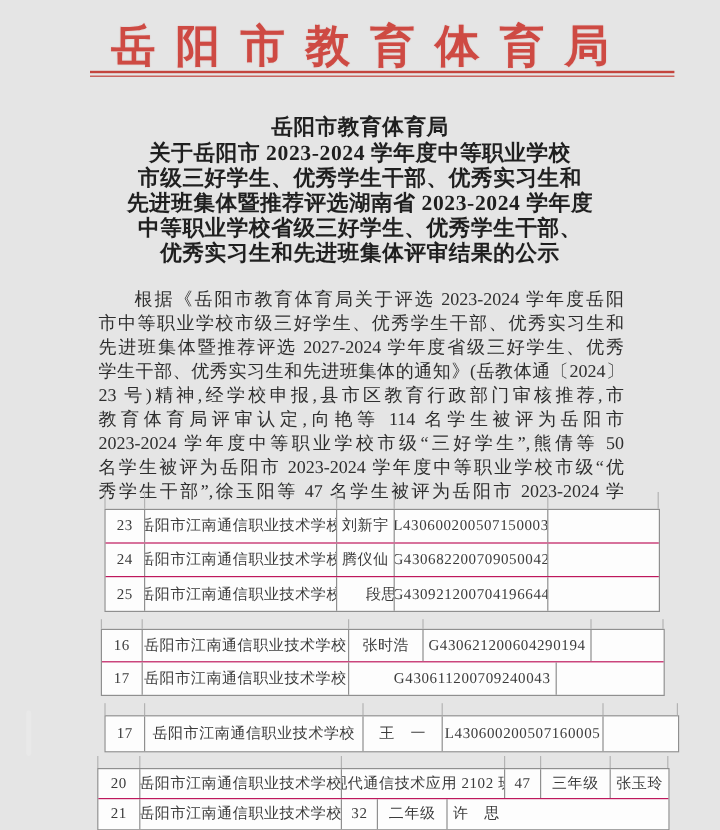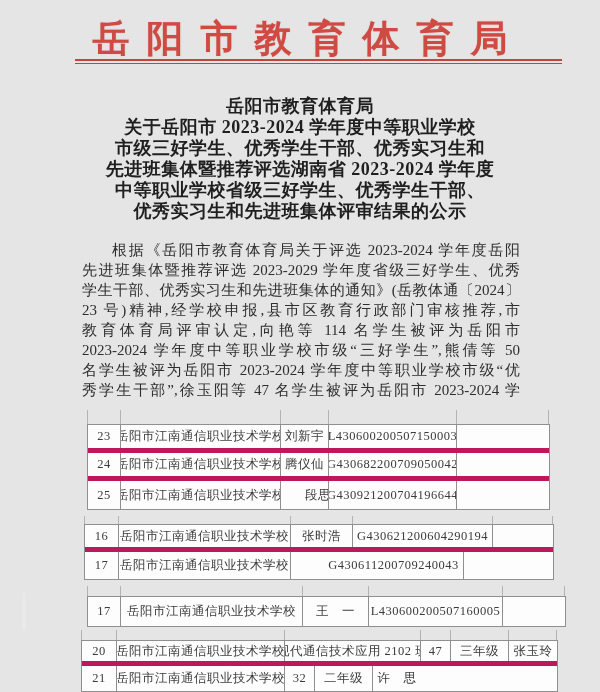--- a/index.html
+++ b/index.html
@@ -60,21 +60,21 @@
     white-space: nowrap;
   }
   .body-line:first-child { text-indent: 30px; }
   
   .doc-table {
     position: absolute;
     border: 1px solid #8f8f8f;
     background: #fdfdfd;
   }
   .t-row { display: flex; }
-  .t-row:not(:last-child) { border-bottom: 5px solid #be185d; }
+  .t-row:not(:last-child) { border-bottom: 1px solid #be185d; }
   .t-cell {
     display: flex;
     align-items: center;
     justify-content: center;
     font-size: 12.5px;
     letter-spacing: 0.5px;
     color: #3b3b3b;
     overflow: hidden;
     white-space: nowrap;
   }
@@ -106,21 +106,22 @@
       <div class="doc-title-line">岳阳市教育体育局</div>
       <div class="doc-title-line">关于岳阳市 2023-2024 学年度中等职业学校</div>
       <div class="doc-title-line">市级三好学生、优秀学生干部、优秀实习生和</div>
       <div class="doc-title-line">先进班集体暨推荐评选湖南省 2023-2024 学年度</div>
       <div class="doc-title-line">中等职业学校省级三好学生、优秀学生干部、</div>
       <div class="doc-title-line">优秀实习生和先进班集体评审结果的公示</div>
     </div>
 
   <div class="body-block">
       <div class="body-line">根据《岳阳市教育体育局关于评选 2023-2024 学年度岳阳</div>
-      <div class="body-line">先进班集体暨推荐评选 2023-2029 学年度省级三好学生、优秀</div>
+      <div class="body-line">市中等职业学校市级三好学生、优秀学生干部、优秀实习生和</div>
+      <div class="body-line">先进班集体暨推荐评选 2027-2024 学年度省级三好学生、优秀</div>
       <div class="body-line">学生干部、优秀实习生和先进班集体的通知》(岳教体通〔2024〕</div>
       <div class="body-line">23 号)精神,经学校申报,县市区教育行政部门审核推荐,市</div>
       <div class="body-line">教育体育局评审认定,向艳等 114 名学生被评为岳阳市</div>
       <div class="body-line">2023-2024 学年度中等职业学校市级“三好学生”,熊倩等 50</div>
       <div class="body-line">名学生被评为岳阳市 2023-2024 学年度中等职业学校市级“优</div>
       <div class="body-line">秀学生干部”,徐玉阳等 47 名学生被评为岳阳市 2023-2024 学</div>
     </div>
 
   <div class="doc-table" style="left: 87px; top: 424px; width: 463px;">
       <div class="t-row" style="height: 28px;">

